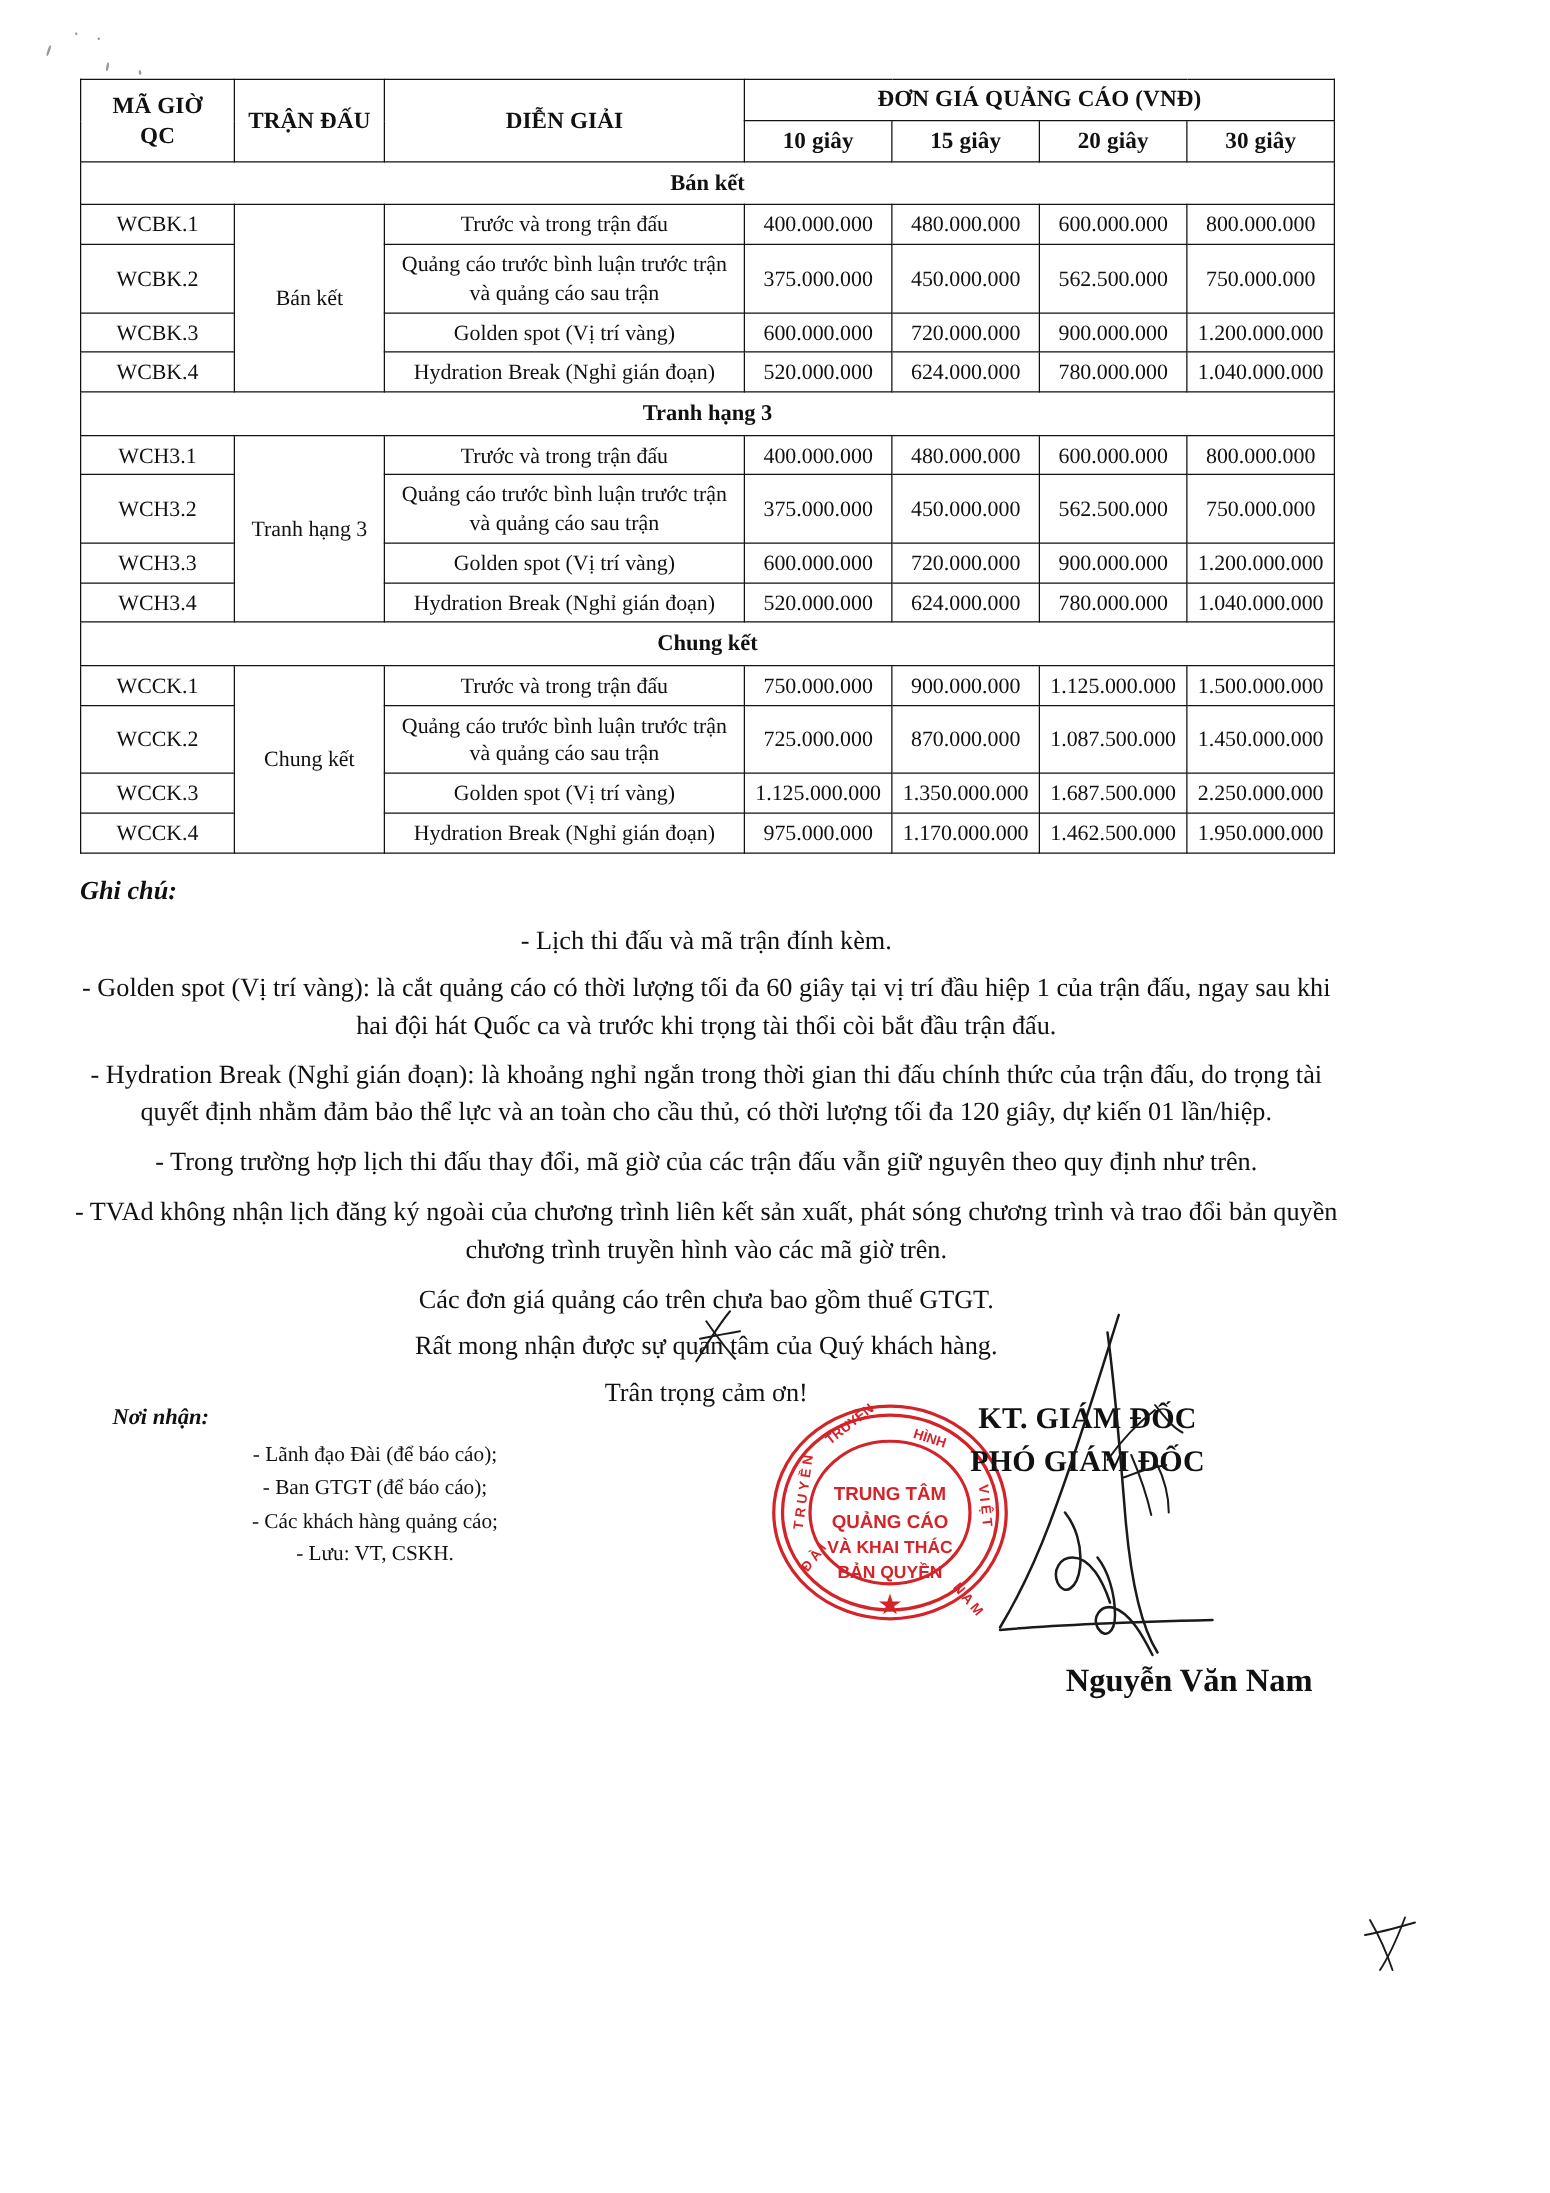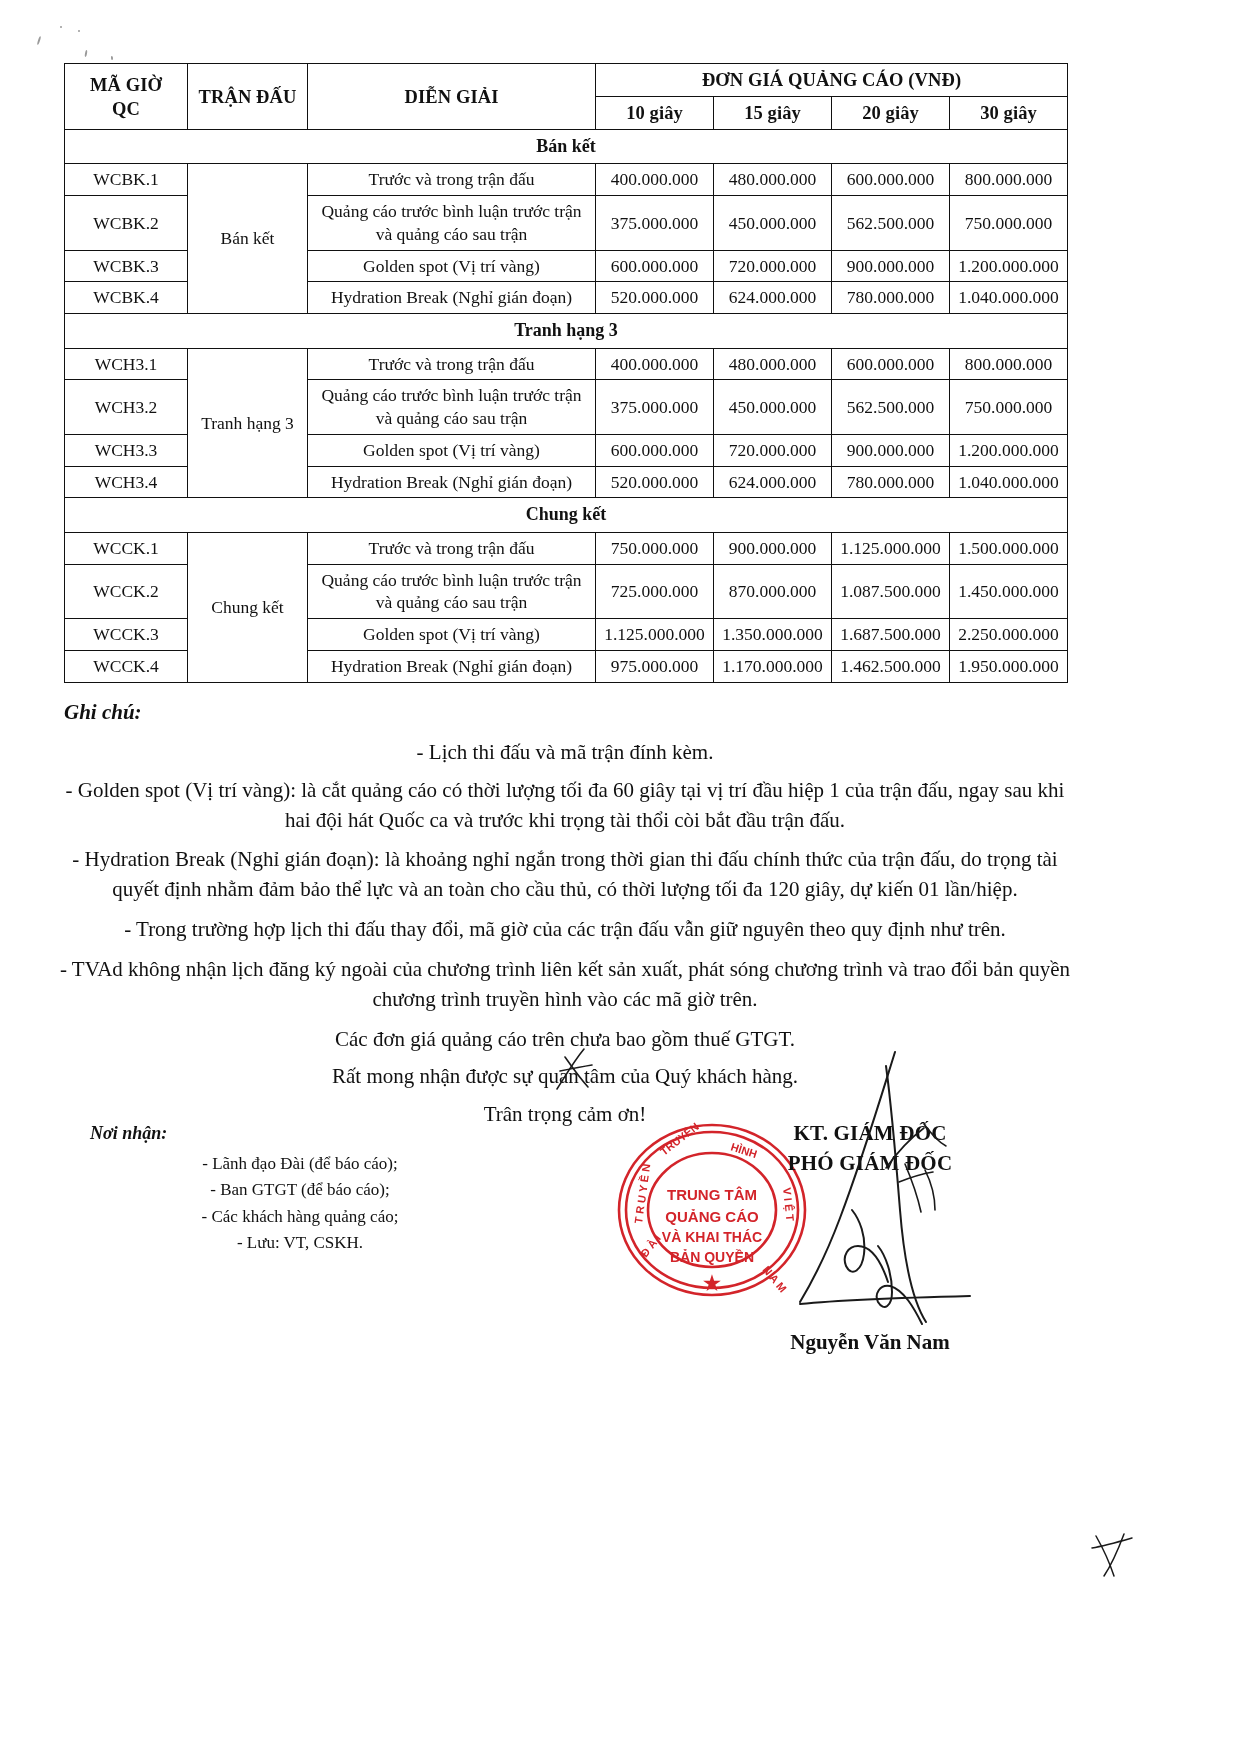--- a/index.html
+++ b/index.html
@@ -116,32 +116,32 @@
 
   
   .sign-block {
     position: absolute;
     left: 690px;
     top: 1118px;
     width: 360px;
     text-align: center;
   }
   .sign-title {
-    font-size: 21px;
+    font-size: 24px;
     font-weight: bold;
     line-height: 1.45;
     letter-spacing: .2px;
   }
   .signer-name {
     position: absolute;
     left: 690px;
     top: 1330px;
     width: 360px;
-    text-align: center;
-    font-size: 21px;
+    text-align: right;
+    font-size: 26px;
     font-weight: bold;
   }
 
   
   .seal {
     position: absolute;
     left: 612px;
     top: 1118px;
     width: 200px;
     height: 185px;

